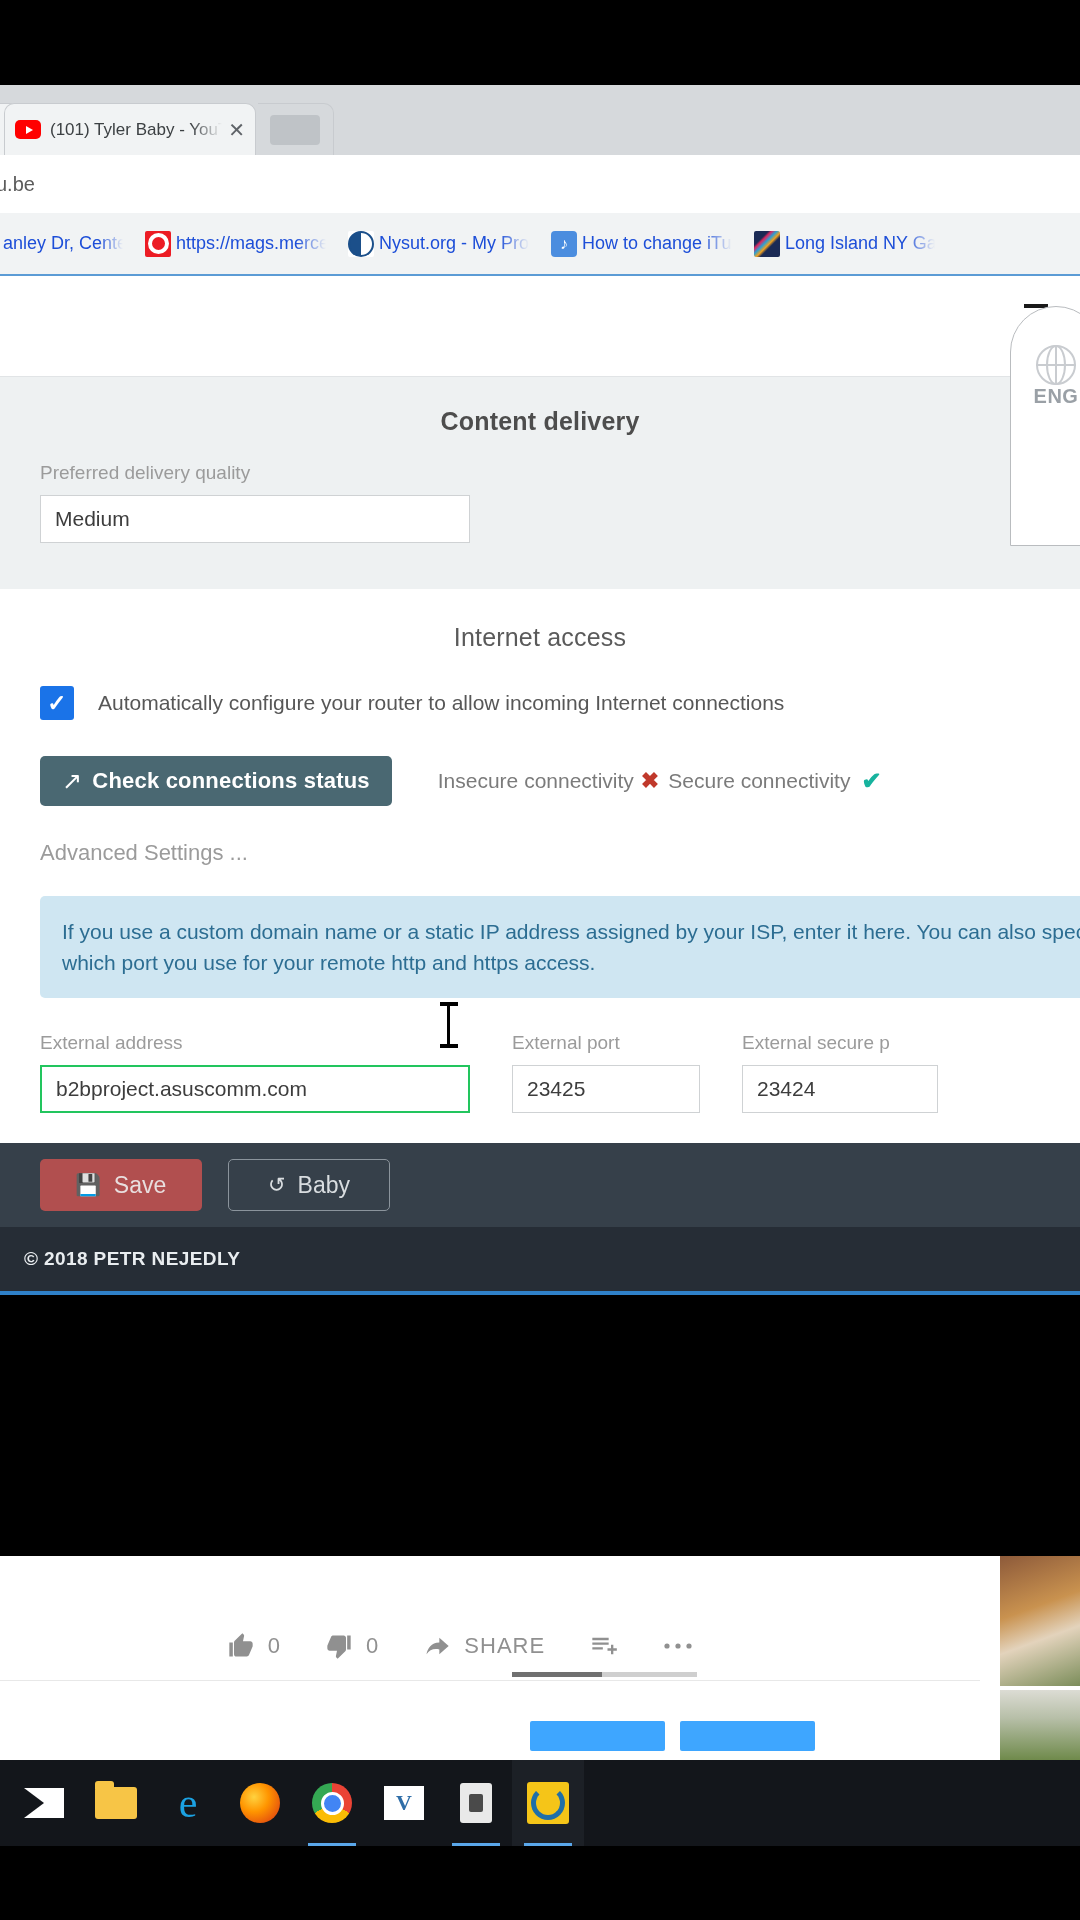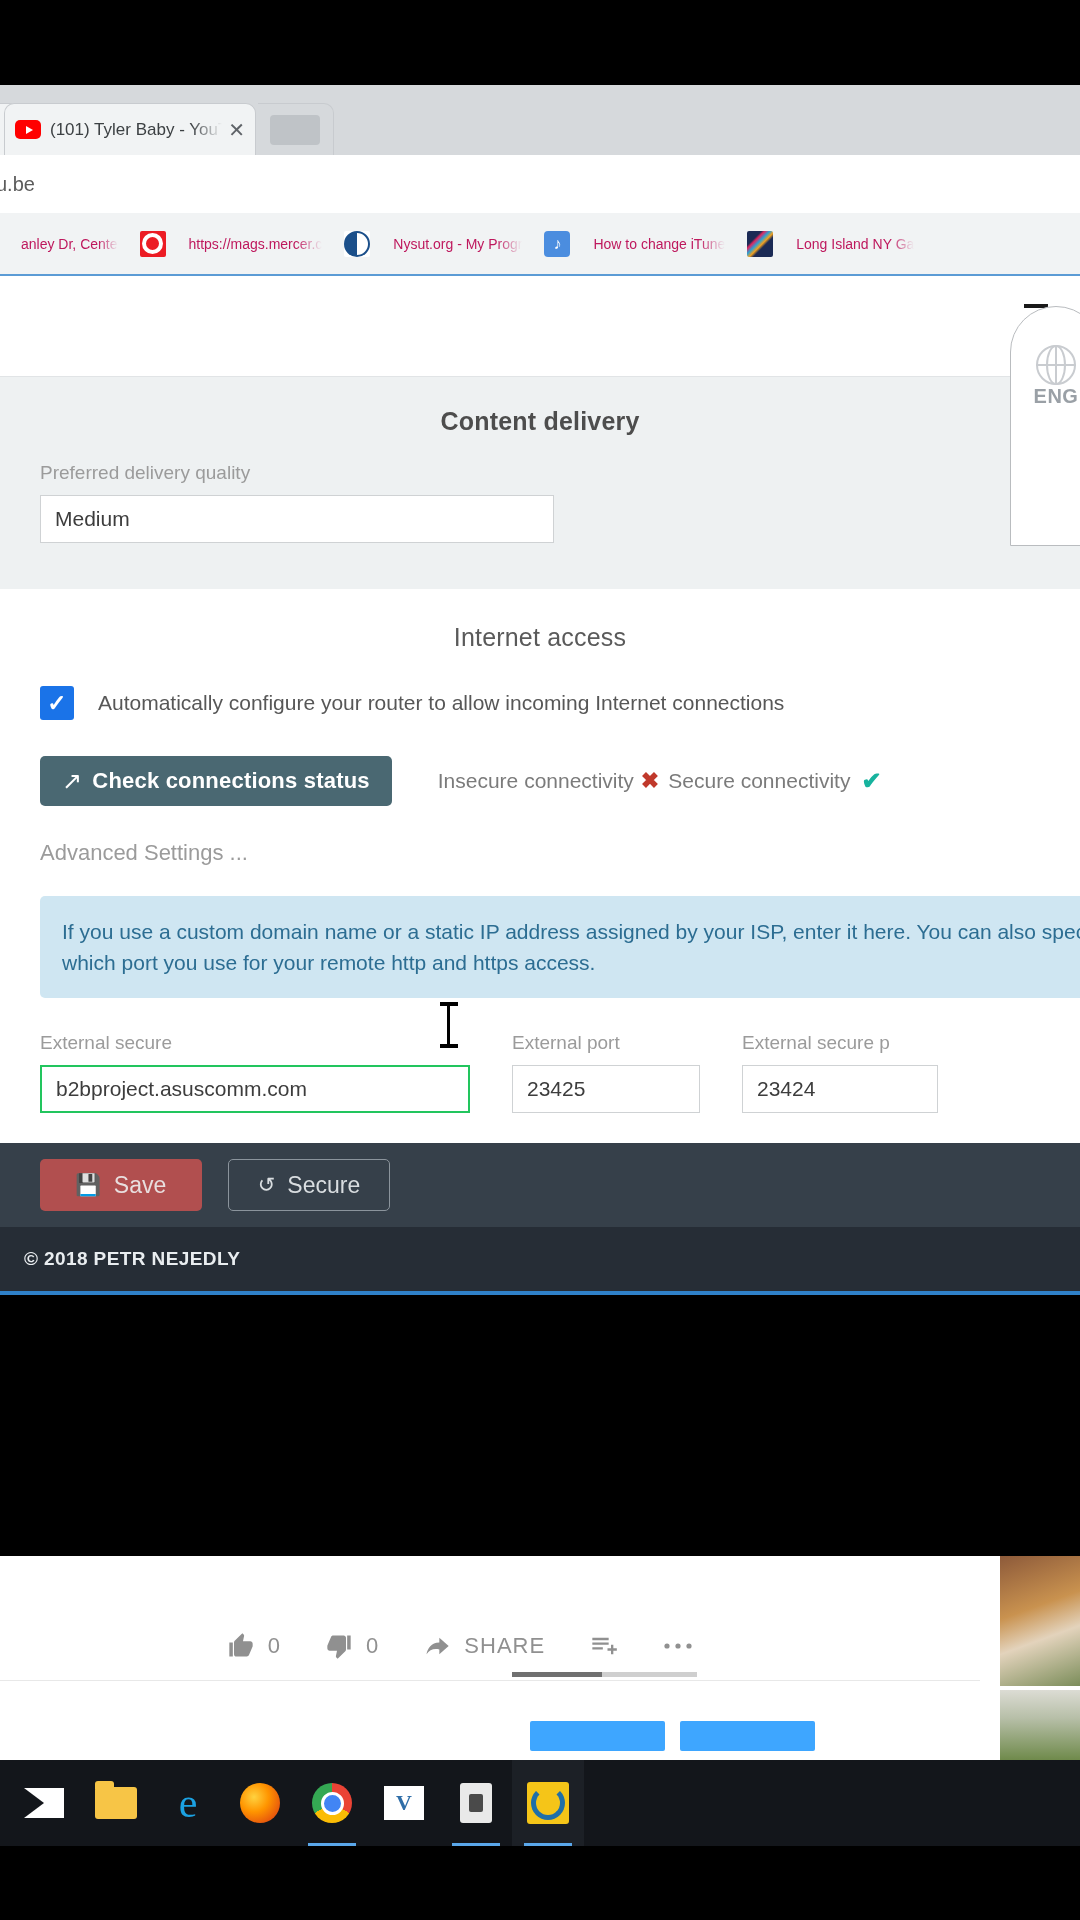--- a/index.html
+++ b/index.html
@@ -56,21 +56,21 @@
     position: absolute; left: 0; top: 70px; width: 1080px; height: 58px; background: #fff;
     display: flex; align-items: center; padding-left: 0px;
   }
   .url-text { font-size: 20px; color: #5c5c5c; margin-left: -4px; }
   .bookmarks {
     position: absolute; left: 0; top: 128px; width: 1080px; height: 62px;
     background: #f1f3f4; display: flex; align-items: center; border-bottom: 1px solid #d3d6d9;
   }
   .bm { display: flex; align-items: center; flex: none; margin-right: 22px; }
   .bm-label {
-    font-size: 14px; color: #be185d; white-space: nowrap; margin-left: 23px;
+    font-size: 18px; color: #1d4ed8; white-space: nowrap; margin-left: 5px;
     max-width: 150px; overflow: hidden;
     -webkit-mask-image: linear-gradient(to right, #000 80%, transparent 100%);
     mask-image: linear-gradient(to right, #000 80%, transparent 100%);
   }
   .bm-ico { width: 26px; height: 26px; flex: none; border-radius: 2px; }
   .ico-stop { background: #ec1c24; display: flex; align-items: center; justify-content: center; }
   .ico-stop::after { content: ""; width: 13px; height: 13px; border: 4px solid #fff; border-radius: 50%; }
   .ico-nysut { background: #fff; display: flex; align-items: center; justify-content: center; }
   .ico-nysut::after {
     content: ""; width: 22px; height: 22px; border-radius: 50%;
@@ -298,21 +298,21 @@
         <span class="globe-icon">
             <span class="globe-ell"></span>
           </span>
         <span class="lang-text">ENG</span>
       </div>
     </div>
 
     <div class="sec-gray">
       <div class="h-sec">Content delivery</div>
       <div class="field-label">Preferred delivery quality</div>
-      <div class="txt-input" style="width:514px">
+      <div class="txt-input" style="width:430px">
         <span>Medium</span>
       </div>
     </div>
 
     <div class="sec-white">
       <div class="h-sec light">Internet access</div>
 
       <div class="cb-row">
         <span class="cb-box">✓</span>
         <span class="cb-label">Automatically configure your router to allow incoming Internet connections</span>
@@ -330,21 +330,21 @@
           <span class="mk-v">✔</span>
         </div>
       </div>
 
       <div class="adv-link">Advanced Settings ...</div>
 
       <div class="info-box" style="width:1100px">If you use a custom domain name or a static IP address assigned by your ISP, enter it here. You can also specify which port you use for your remote http and https access.</div>
 
       <div class="field-grid">
         <div class="fg-col">
-          <div class="field-label" style="margin-top:0">External secure</div>
+          <div class="field-label" style="margin-top:0">External address</div>
           <div class="txt-input focused" style="width:430px">
             <span>b2bproject.asuscomm.com</span>
           </div>
         </div>
         <div class="fg-col">
           <div class="field-label" style="margin-top:0">External port</div>
           <div class="txt-input" style="width:188px">
             <span>23425</span>
           </div>
         </div>
@@ -357,21 +357,21 @@
       </div>
     </div>
 
     <div class="actionbar">
       <div class="btn-save">
         <span class="btn-ico">💾</span>
         <span>Save</span>
       </div>
       <div class="btn-reset">
         <span class="btn-ico">↺</span>
-        <span>Secure</span>
+        <span>Baby</span>
       </div>
     </div>
 
     <div class="footer-bar">
       <span class="footer-txt">© 2018 PETR NEJEDLY</span>
     </div>
   </div>
 
   <div class="yt-area" style="top:1556px; height:204px"></div>
   <div class="yt-thumb" style="top:1556px;height:130px"></div>

